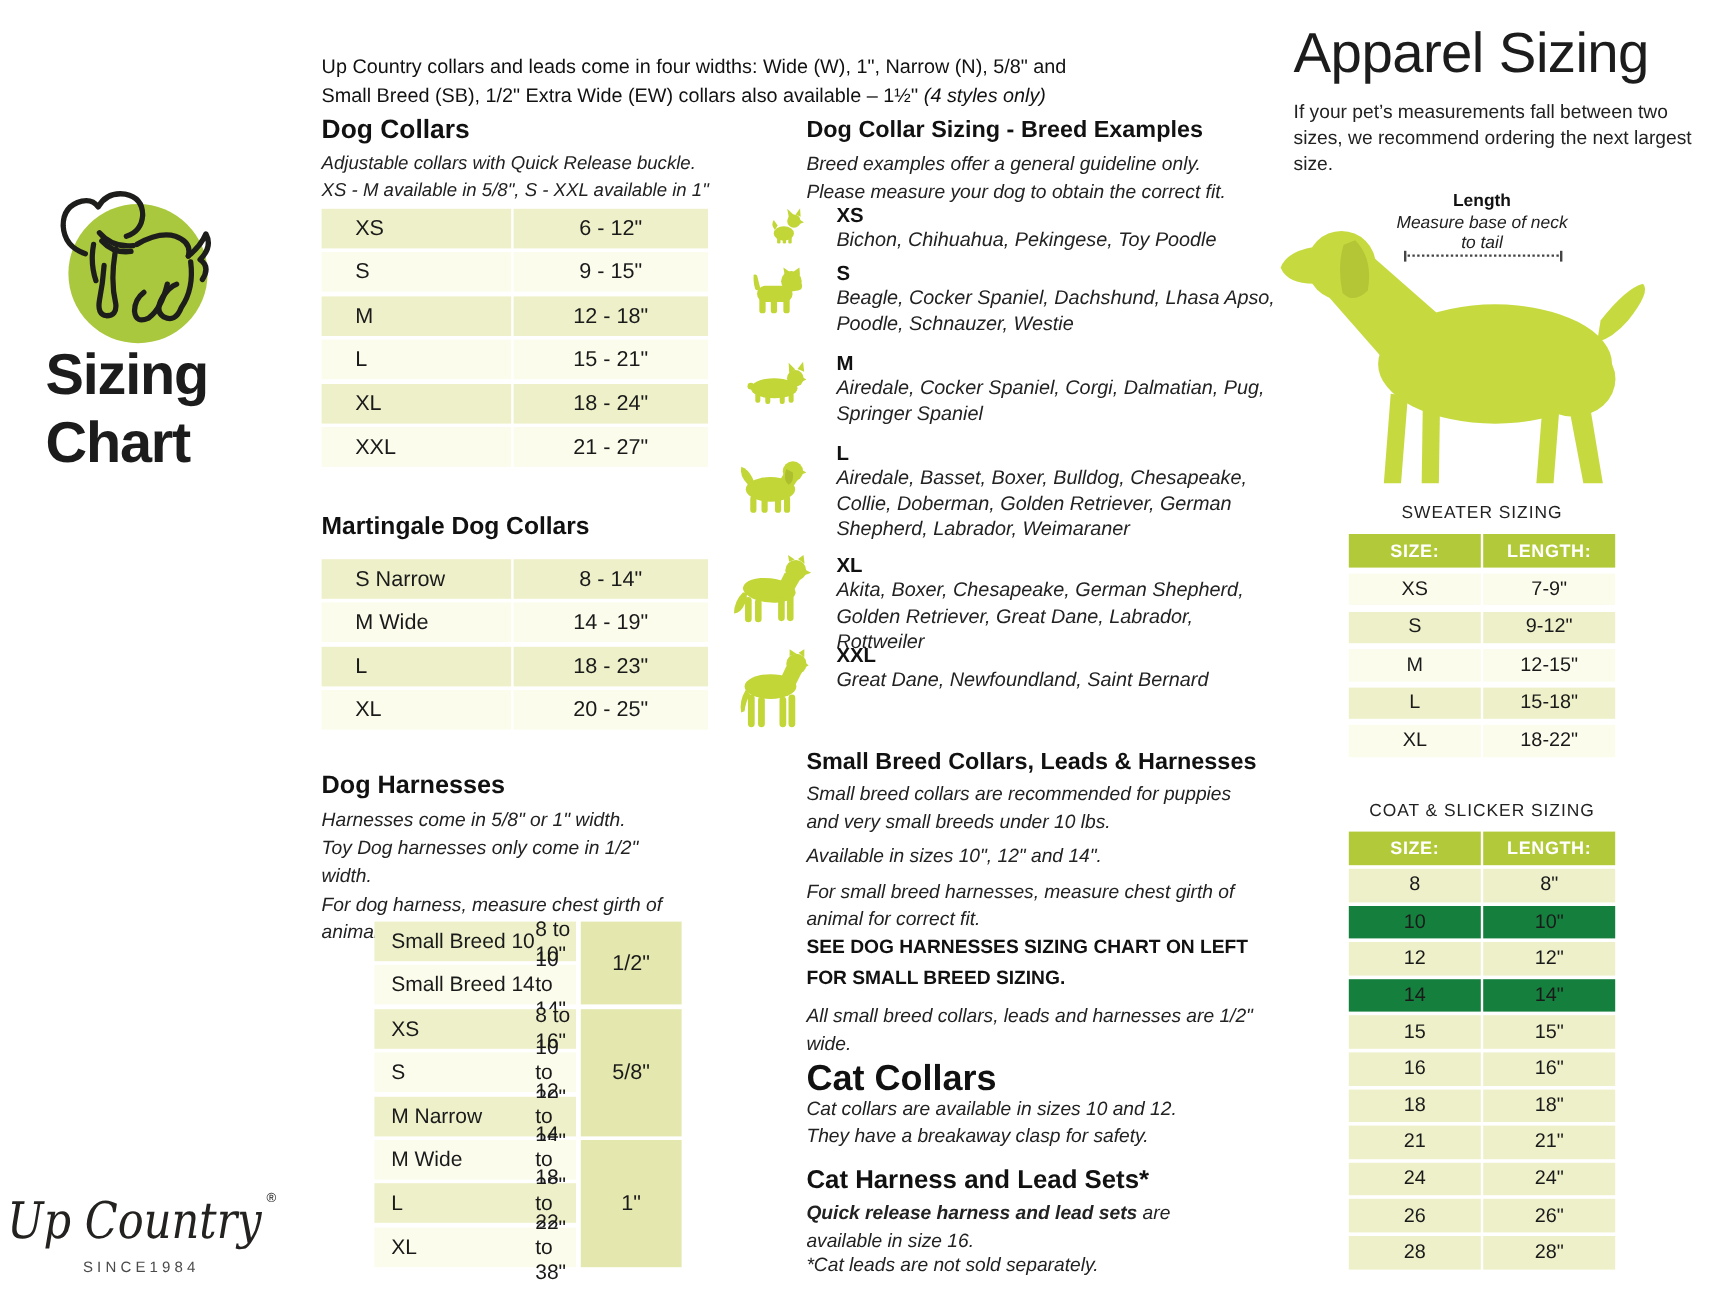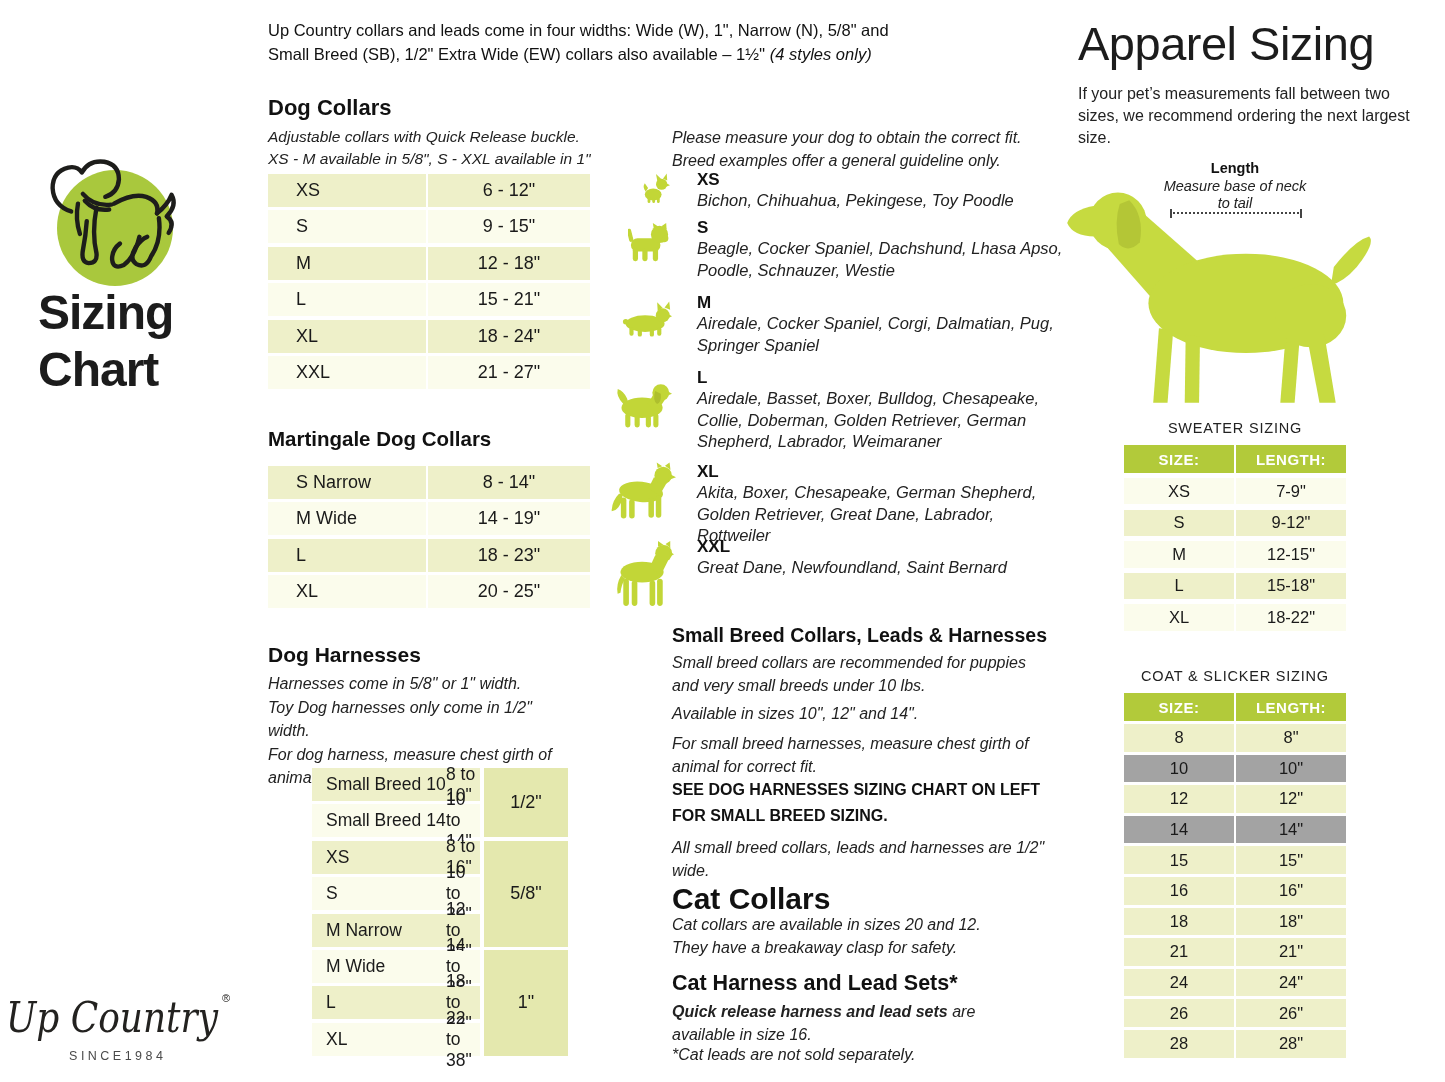--- a/index.html
+++ b/index.html
@@ -9,21 +9,21 @@
 
   .abs { position:absolute; }
 
   
   .logo-circle { position:absolute; left:57px; top:170px; width:116px; height:116px; border-radius:50%; background:#a9c83d; }
   .logo-dog { position:absolute; left:38px; top:150px; width:156px; height:158px; }
   .sizing-title { position:absolute; left:38px; top:284px; font-size:48px; line-height:57px; font-weight:700; letter-spacing:-1px; color:#1c1c1c; }
   .uc-logo { position:absolute; left:4px; top:980px; width:238px; height:96px; }
 
   
-  .intro { position:absolute; left:268px; top:18px; width:700px; font-size:16.5px; line-height:24px; color:#111; }
+  .intro { position:absolute; left:268px; top:44px; width:700px; font-size:16.5px; line-height:24px; color:#111; }
   .intro .it { font-style:italic; }
 
   
   .h-big { font-weight:bold; font-size:22px; color:#111; }
   .h-mid { font-weight:bold; font-size:19.5px; color:#111; }
   .it-desc { font-style:italic; font-size:15.5px; line-height:22px; color:#222; }
   .it-par { font-style:italic; font-size:16px; line-height:23px; color:#222; }
 
   
   .tbl { position:absolute; left:268px; width:322px; display:flex; flex-direction:column; gap:3.4px; }
@@ -68,21 +68,21 @@
   .rtbl { position:absolute; left:1124px; width:222px; display:flex; flex-direction:column; }
   .rhead { display:flex; gap:2px; height:28px; margin-bottom:5px; }
   .rhead > div { flex:1; background:#b2ca3a; color:#fff; font-weight:bold; font-size:15px; letter-spacing:0.5px; display:flex; align-items:center; justify-content:center; }
   .rrow { display:flex; gap:2px; }
   .rrow > div { flex:1; display:flex; align-items:center; justify-content:center; font-size:16.5px; }
   .sw .rrow { height:26.4px; margin-bottom:5.2px; }
   .sw .rrow:nth-child(odd) > div { background:#eef0c9; }
   .sw .rrow:nth-child(even) > div { background:#fbfcec; }
   .ct .rrow { height:27.6px; margin-bottom:3px; }
   .ct .rrow.dk > div { background:#eef0c9; }
-  .ct .rrow.lt > div { background:#a3a3a3; }
+  .ct .rrow.lt > div { background:#15803d; }
 </style>
 </head>
 <body>
 
 <div class="page">
 
   <div class="logo-circle"></div>
   <svg class="logo-dog" viewBox="0 0 160 160">
     <g fill="none" stroke="#1d1d1b" stroke-width="4.5" stroke-linecap="round" stroke-linejoin="round">
       <path d="M34,62 Q16,56 15,38 Q15,21 31,17 Q40,15 45,22 Q52,9 68,11 Q83,14 83,29 Q82,43 69,47"></path>
@@ -207,23 +207,24 @@
           <span class="hrange">22 to 38"</span>
         </div>
     </div>
     <div class="hwidths">
       <div class="wcell wg2">1/2"</div>
       <div class="wcell wg3">5/8"</div>
       <div class="wcell wg3">1"</div>
     </div>
   </div>
 
+  <div class="abs h-mid" style="left:672px; top:97px;">Dog Collar Sizing - Breed Examples</div>
   <div class="abs it-par" style="left:672px; top:126px; width:400px;">
+    <div>Breed examples offer a general guideline only.</div>
     <div>Please measure your dog to obtain the correct fit.</div>
-    <div>Breed examples offer a general guideline only.</div>
   </div>
 
   <svg class="abs" style="left:642px; top:172px;" width="28" height="32" viewBox="0 0 30 32">
       <g class="lime">
     <ellipse cx="12" cy="23" rx="9" ry="6.5"></ellipse>
         <rect x="6" y="26" width="3" height="6" rx="1.2"></rect>
         <rect x="11" y="27" width="3" height="5" rx="1.2"></rect>
         <rect x="16" y="26" width="3" height="6" rx="1.2"></rect>
     <circle cx="21" cy="12" r="6"></circle>
         <polygon points="16.5,9 15,1 21,6.5"></polygon>
@@ -335,21 +336,21 @@
 
   <div class="abs h-mid" style="left:672px; top:624px;">Small Breed Collars, Leads &amp; Harnesses</div>
   <div class="abs it-par" style="left:672px; top:651px; width:380px;">Small breed collars are recommended for puppies and very small breeds under 10 lbs.</div>
   <div class="abs it-par" style="left:672px; top:702px; width:380px;">Available in sizes 10", 12" and 14".</div>
   <div class="abs it-par" style="left:672px; top:732px; width:390px;">For small breed harnesses, measure chest girth of animal for correct fit.</div>
   <div class="abs bold-line" style="left:672px; top:781px;">SEE DOG HARNESSES SIZING CHART ON LEFT</div>
   <div class="abs bold-line" style="left:672px; top:807px;">FOR SMALL BREED SIZING.</div>
   <div class="abs it-par" style="left:672px; top:836px; width:400px;">All small breed collars, leads and harnesses are 1/2" wide.</div>
 
   <div class="abs h-big" style="left:672px; top:882px; font-size:30px;">Cat Collars</div>
-  <div class="abs it-par" style="left:672px; top:913px; width:380px;">Cat collars are available in sizes 20 and 12.</div>
+  <div class="abs it-par" style="left:672px; top:913px; width:380px;">Cat collars are available in sizes 10 and 12.</div>
   <div class="abs it-par" style="left:672px; top:936px; width:380px;">They have a breakaway clasp for safety.</div>
 
   <div class="abs h-big" style="left:672px; top:971px; font-size:21.5px;">Cat Harness and Lead Sets*</div>
   <div class="abs it-par" style="left:672px; top:1000px; width:356px;"><b>Quick release harness and lead sets</b><span> are available in size 16.</span></div>
   <div class="abs it-par" style="left:672px; top:1043px; width:380px;">*Cat leads are not sold separately.</div>
 
   <div class="apparel-title">Apparel Sizing</div>
   <div class="apparel-desc">If your pet’s measurements fall between two sizes, we recommend ordering the next largest size.</div>
 
   <div class="dogfig">

